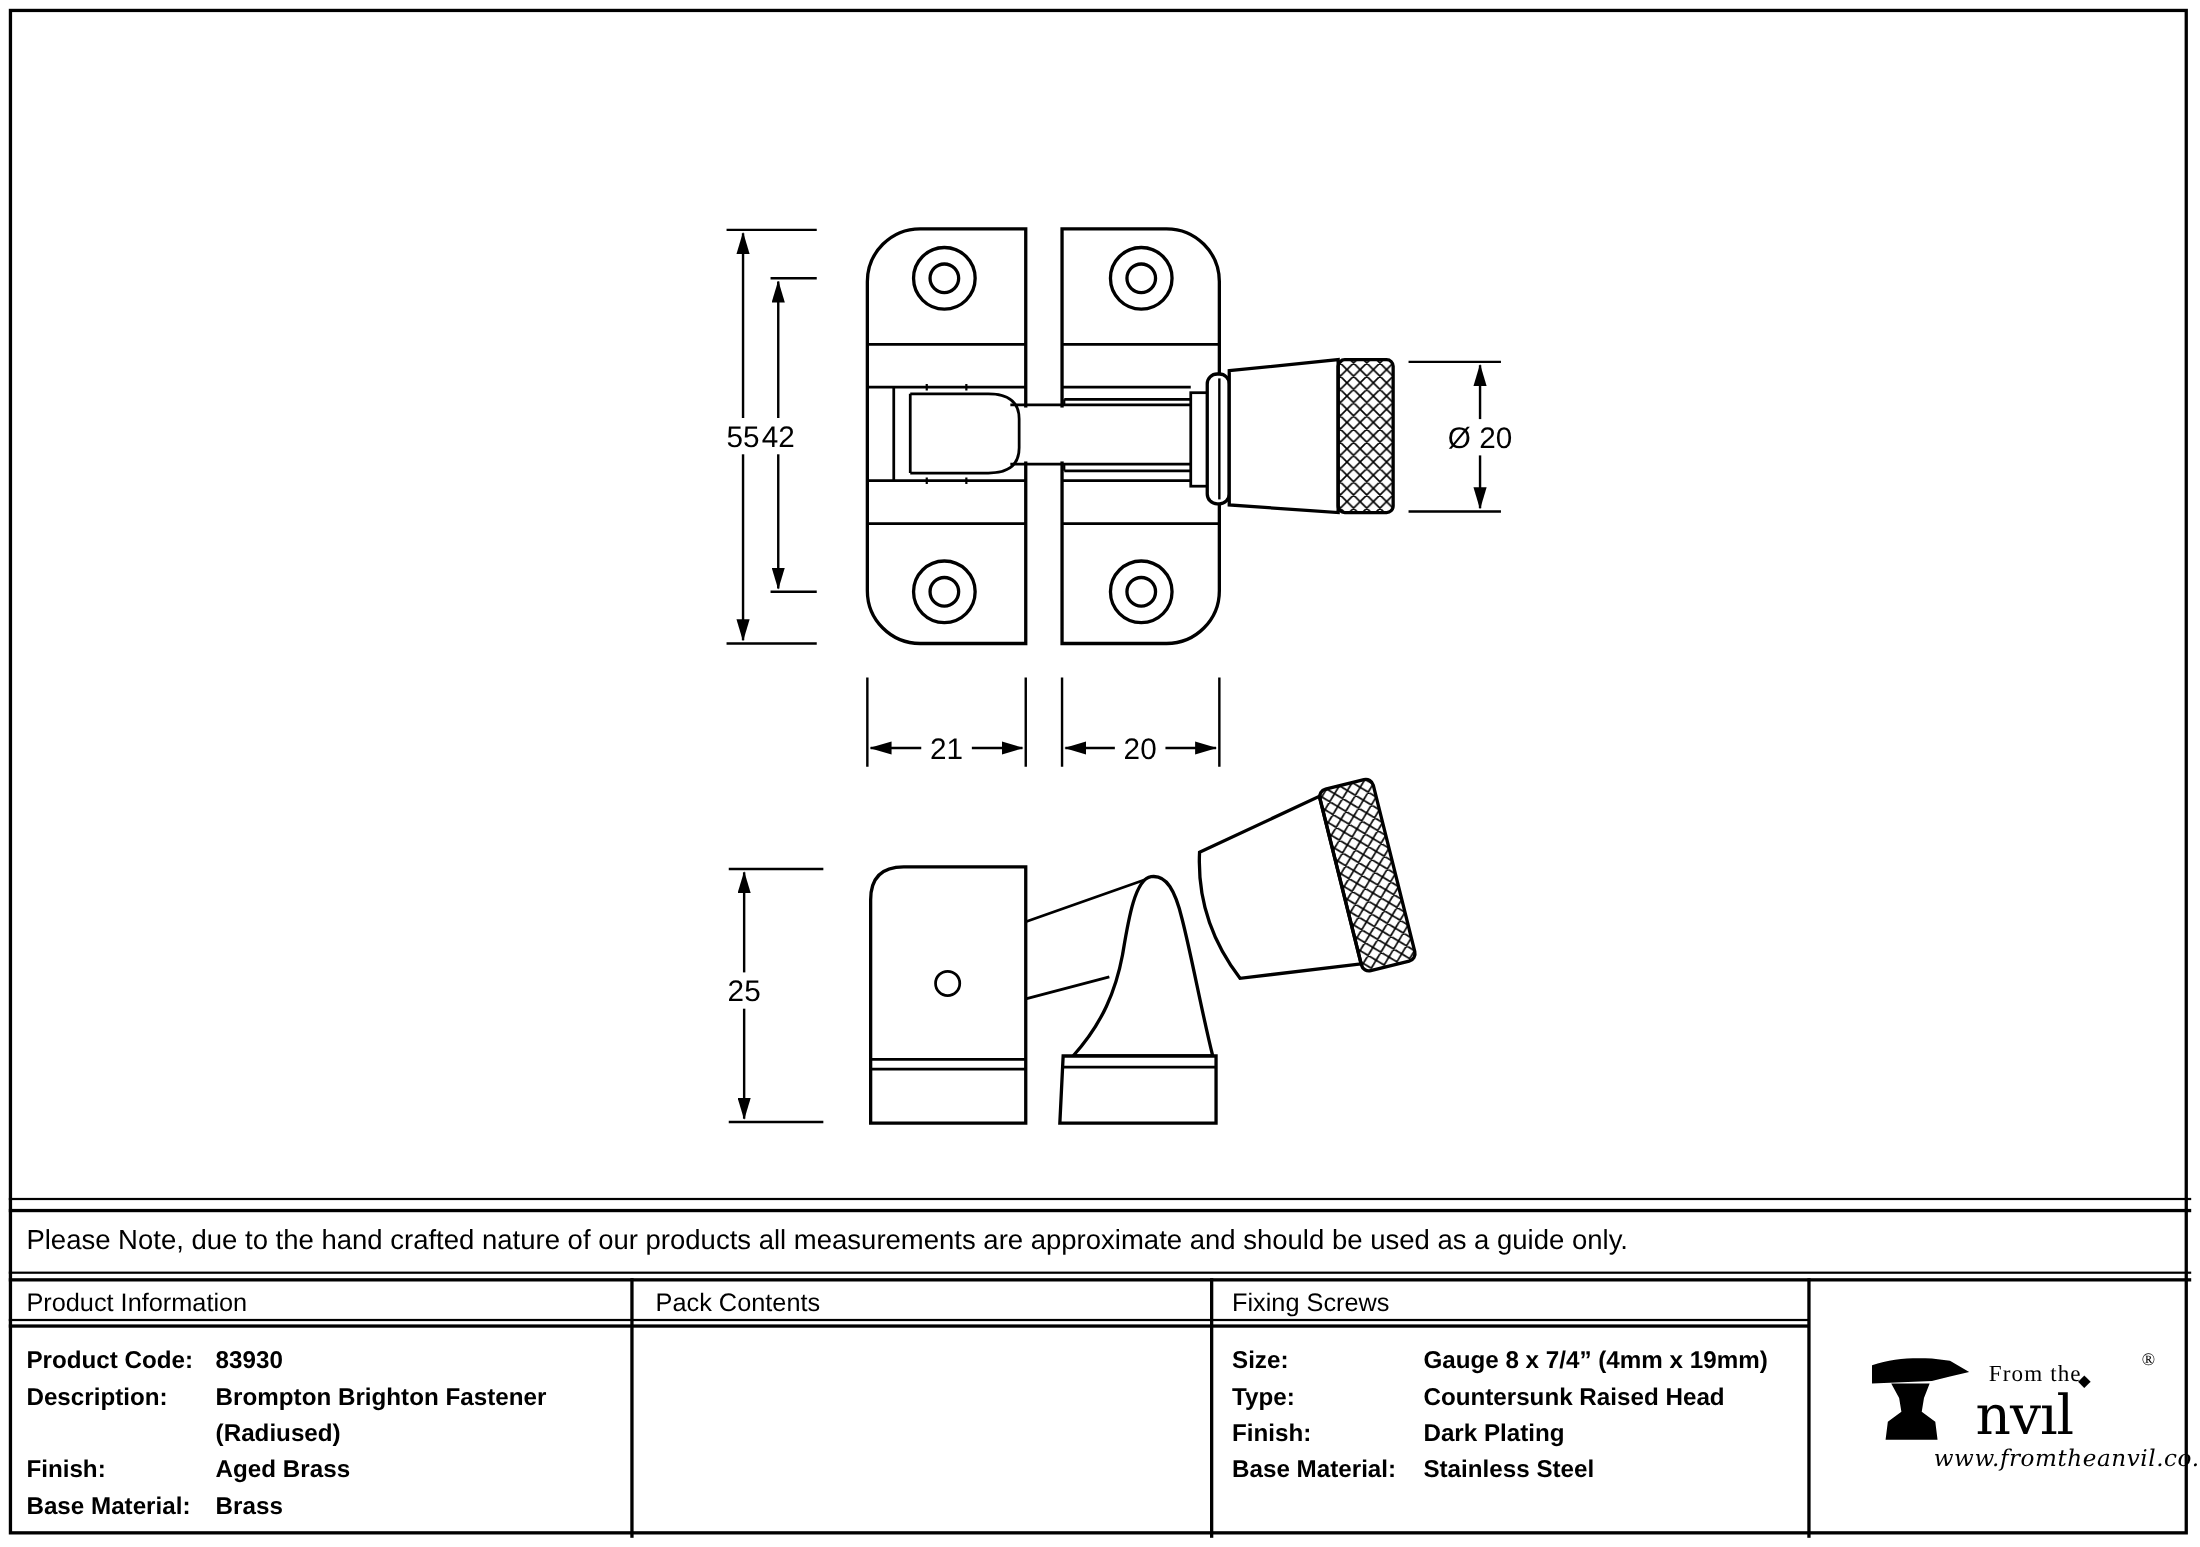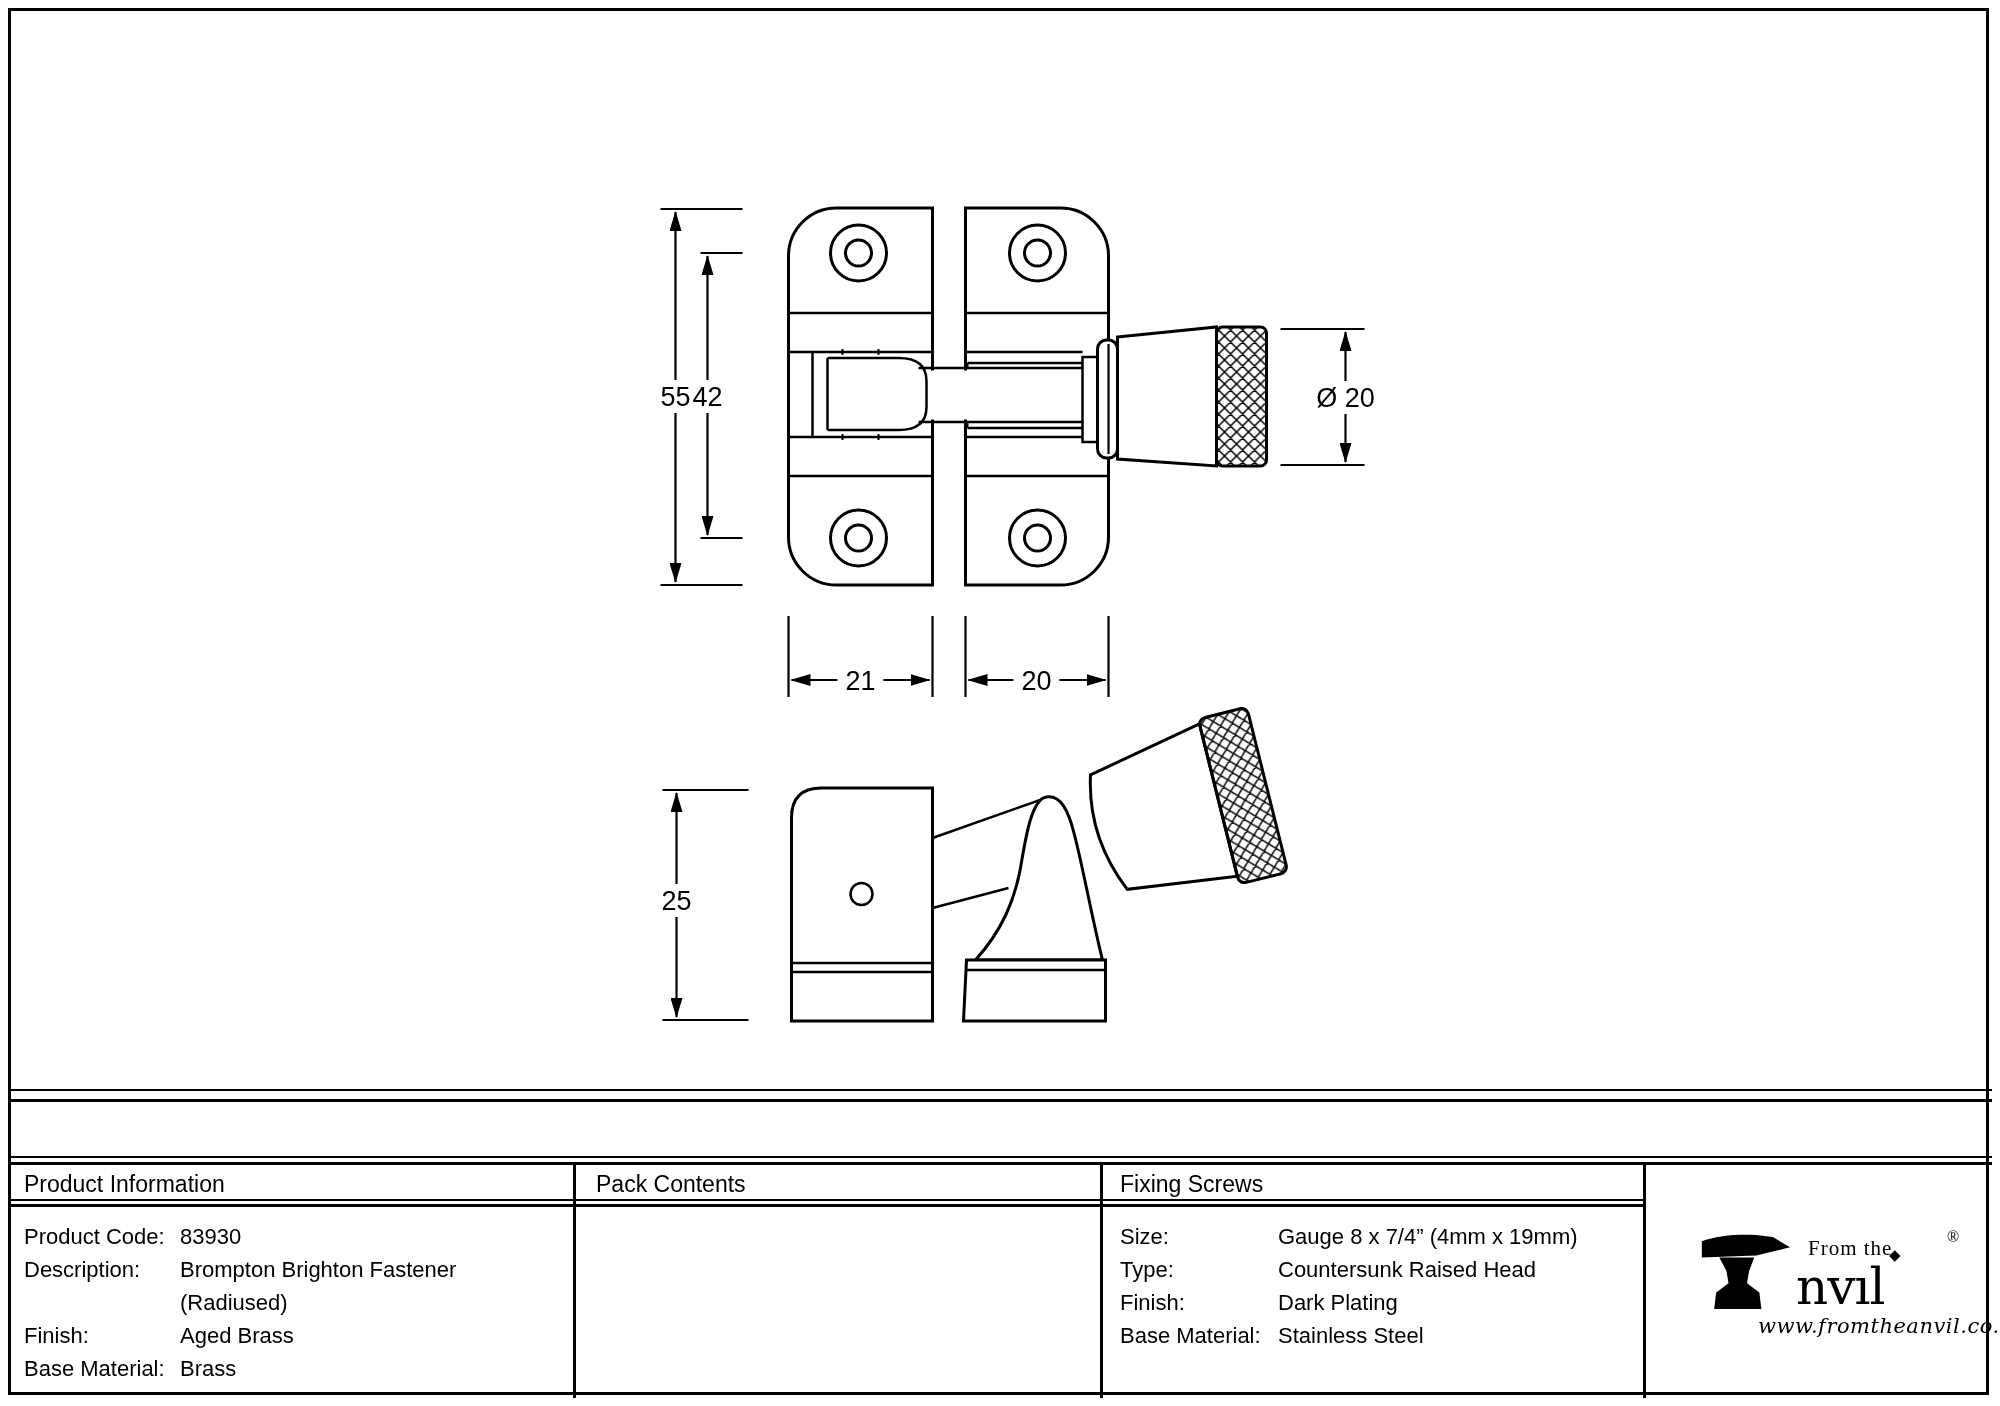--- a/index.html
+++ b/index.html
@@ -18,21 +18,21 @@
   svg text {
     font-family:"Liberation Sans", sans-serif; font-size:27px; fill:#000;
     text-anchor:middle; stroke:none;
   }
   .note-text {
     position:absolute; left:24px; top:1112px; width:1940px;
     font-size:25px; line-height:30px; white-space:nowrap;
   }
   .col-header { position:absolute; top:1171px; font-size:23px; white-space:nowrap; }
   .cell { position:absolute; top:1220px; font-size:22px; line-height:33px; }
-  .kv { display:grid; grid-template-columns:156px auto; column-gap:0; white-space:nowrap; }
+  .kv { display:grid; grid-template-columns:156px auto; column-gap:16px; white-space:nowrap;font-weight:bold; }
   .kv3 { grid-template-columns:158px auto; }
   .list div { white-space:nowrap; }
   
   .logo { position:absolute; left:1700px; top:1228px; width:270px; height:125px; }
   .logo * { position:absolute; white-space:nowrap; }
   .logo-anvil-icon { left:0; top:6px; }
   .logo-fromthe { left:108px; top:8px; font-family:"Liberation Serif", serif; font-size:21px; letter-spacing:1px; }
   .logo-wordmark { left:96px; top:24px; font-family:"DejaVu Serif","Liberation Serif", serif; font-size:50px; line-height:70px; letter-spacing:-1px; }
   .logo-tittle { left:189px; top:18px; font-size:15px; }
   .logo-reg { left:247px; top:0px; font-family:"Liberation Serif", serif; font-size:16px; }
@@ -135,20 +135,21 @@
   <div class="hline" style="left:8px; top:1089px; width:1984px; height:2px;"></div>
   <div class="hline" style="left:8px; top:1099px; width:1984px; height:3px;"></div>
   <div class="hline" style="left:8px; top:1156px; width:1984px; height:2px;"></div>
   <div class="hline" style="left:8px; top:1162px; width:1984px; height:3px;"></div>
   <div class="hline" style="left:8px; top:1199px; width:1637px; height:2px;"></div>
   <div class="hline" style="left:8px; top:1204px; width:1637px; height:3px;"></div>
   <div class="vline" style="left:573px; top:1162px; width:3px; height:236px;"></div>
   <div class="vline" style="left:1100px; top:1162px; width:3px; height:236px;"></div>
   <div class="vline" style="left:1643px; top:1162px; width:3px; height:236px;"></div>
 
+  <div class="note-text">Please Note, due to the hand crafted nature of our products all measurements are approximate and should be used as a guide only.</div>
 
   <div class="col-header" style="left:24px;">Product Information</div>
   <div class="col-header" style="left:596px;">Pack Contents</div>
   <div class="col-header" style="left:1120px;">Fixing Screws</div>
 
   <div class="cell kv" style="left:24px;">
     <span>Product Code:</span>
     <span>83930</span>
     <span>Description:</span>
     <span>Brompton Brighton Fastener</span>

